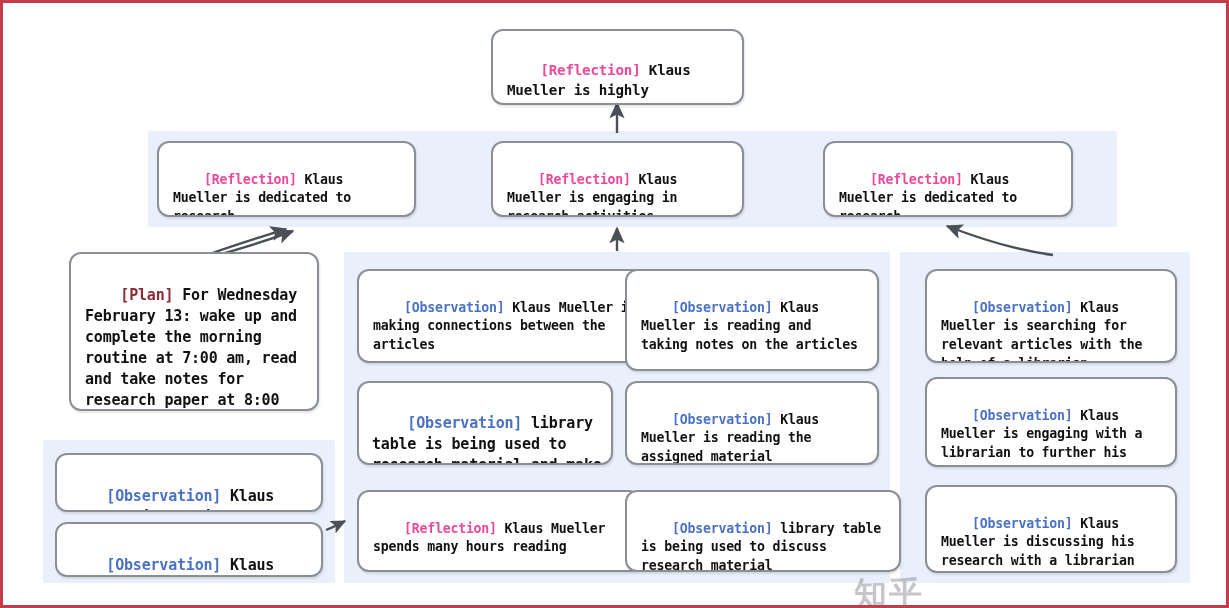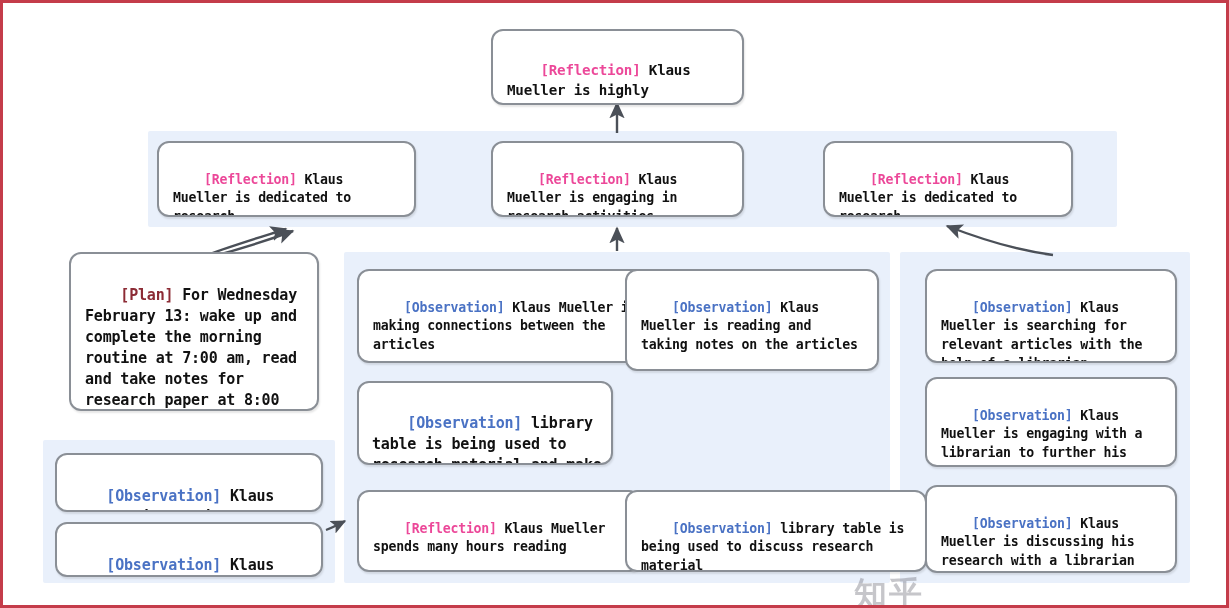--- a/index.html
+++ b/index.html
@@ -137,22 +137,25 @@
   </div>
 
   <div class="node fs13" style="left:354px; top:487px; width:284px; height:82px;">
     <span class="tag tag-reflection">[Reflection]</span><span> Klaus Mueller spends many hours reading</span>
   </div>
 
   <div class="node fs13" style="left:622px; top:266px; width:254px; height:102px;">
     <span class="tag tag-observation">[Observation]</span><span> Klaus Mueller is reading and taking notes on the articles</span>
   </div>
 
+  <div class="node fs13" style="left:622px; top:378px; width:254px; height:84px;">
+    <span class="tag tag-observation">[Observation]</span><span> Klaus Mueller is reading the assigned material</span>
+  </div>
 
-  <div class="node fs13" style="left:622px; top:487px; width:302px; height:82px;">
+  <div class="node fs13" style="left:622px; top:487px; width:276px; height:82px;">
     <span class="tag tag-observation">[Observation]</span><span> library table is being used to discuss research material</span>
   </div>
 
   <div class="node fs13" style="left:922px; top:266px; width:252px; height:94px;">
     <span class="tag tag-observation">[Observation]</span><span> Klaus Mueller is searching for relevant articles with the help of a librarian</span>
   </div>
 
   <div class="node fs13" style="left:922px; top:374px; width:252px; height:90px;">
     <span class="tag tag-observation">[Observation]</span><span> Klaus Mueller is engaging with a librarian to further his research</span>
   </div>

